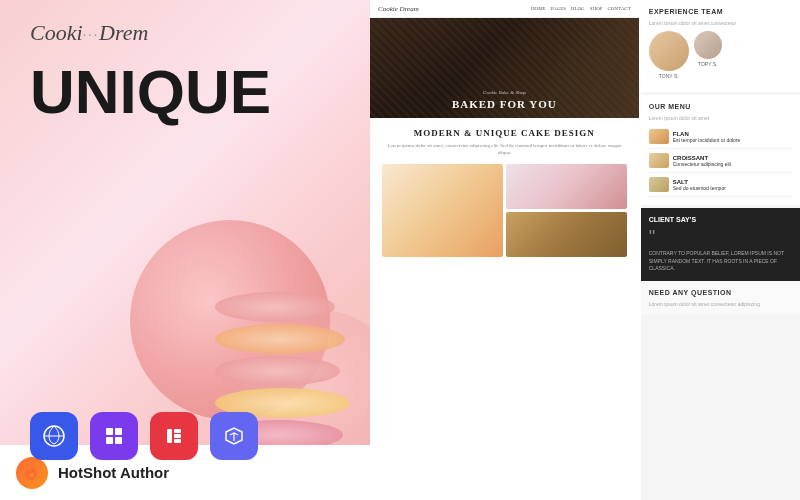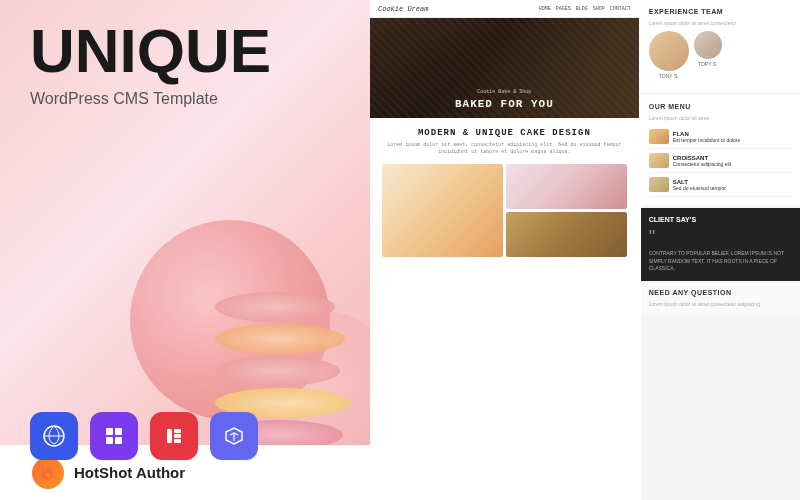--- a/index.html
+++ b/index.html
@@ -102,21 +102,21 @@
 
     .author-bar {
       position: absolute;
       bottom: 0;
       left: 0;
       right: 0;
       height: 55px;
       background: white;
       display: flex;
       align-items: center;
-      padding: 0 32px;
+      padding: 0 16px;
       gap: 10px;
     }
 
     .hotshot-logo {
       width: 32px;
       height: 32px;
       background: linear-gradient(135deg, #ff6b35, #f7931e);
       border-radius: 50%;
       display: flex;
       align-items: center;
@@ -140,21 +140,21 @@
       overflow: hidden;
       display: flex;
       gap: 2px;
     }
 
     .website-preview {
       width: 270px;
       height: 376px;
       background: white;
       overflow: hidden;
-      font-family: Liberation Mono, monospace;
+      font-family: Liberation Serif, serif;
       font-size: 7px;
     }
 
     
     .w-nav {
       height: 18px;
       background: white;
       display: flex;
       align-items: center;
       justify-content: space-between;
@@ -388,24 +388,28 @@
       background: radial-gradient(circle, #fcc8c8, #e89898);
       opacity: 0.4;
       z-index: 0;
     }
   </style>
 </head>
 <body>
 
 <div class="left-panel">
 
+  <div class="brand-logo">
+    <span>
+      <em>Cooki</em><span style="font-size:14px;letter-spacing:2px;color:#999">···</span><em>Drem</em>
+    </span>
+  </div>
 
   <div class="main-title">UNIQUE</div>
 
-  <div class="subtitle">WordPress CMS Template</div>
 
   <div class="deco-circle"></div>
   <div class="deco-circle-2"></div>
 
   <div class="macaron-stack">
     <div class="macaron macaron-1"></div>
     <div class="macaron macaron-2"></div>
     <div class="macaron macaron-3"></div>
     <div class="macaron macaron-4"></div>
     <div class="macaron macaron-5"></div>

